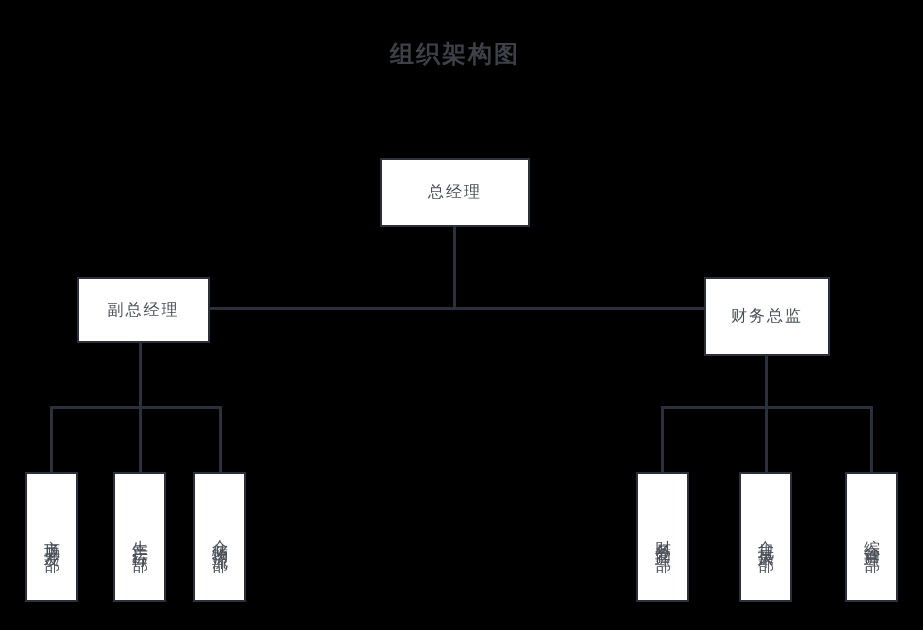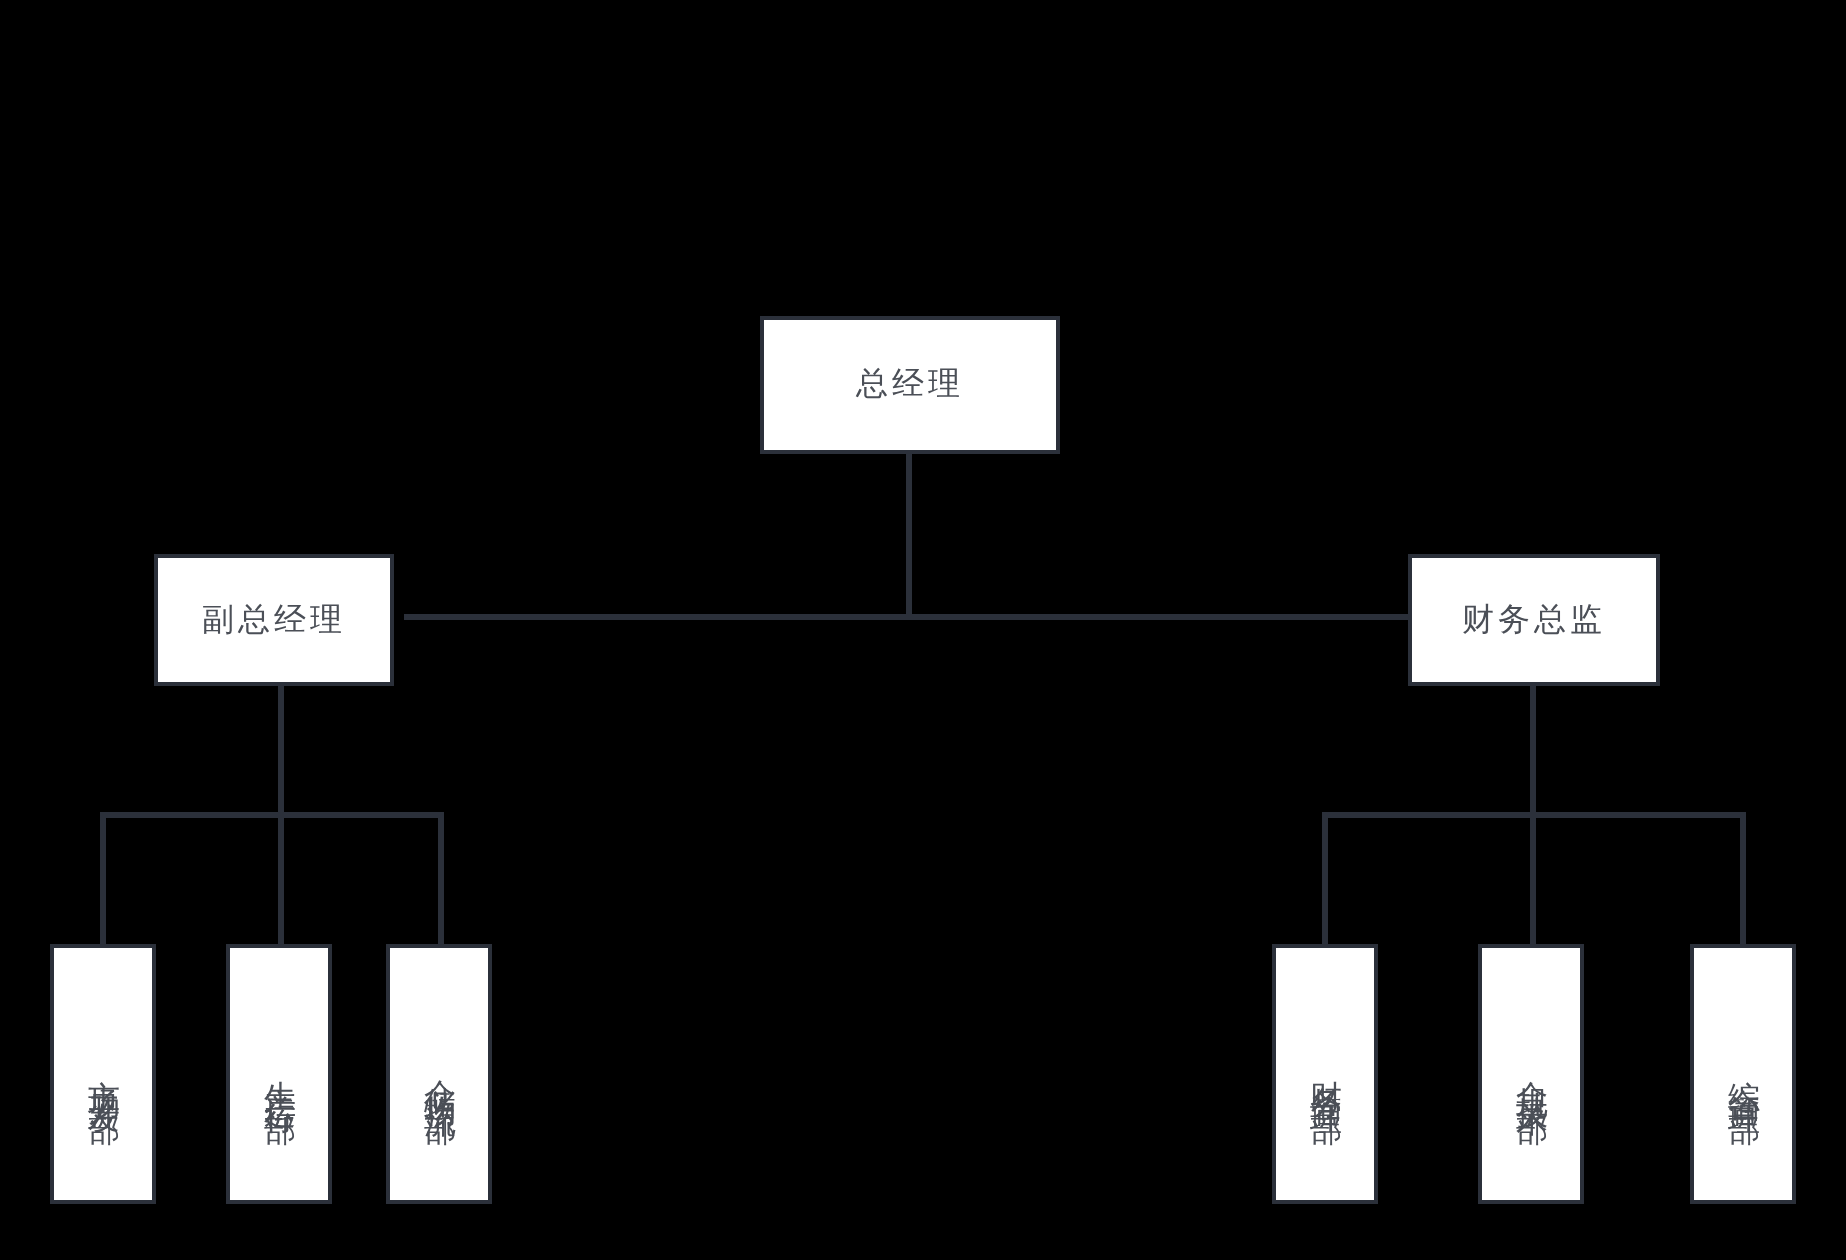--- a/index.html
+++ b/index.html
@@ -39,22 +39,22 @@
     letter-spacing: 2px;
     text-align: center;
   }
   .box.vertical {
     writing-mode: vertical-rl;
     text-orientation: upright;
     letter-spacing: 4px;
   }
   
   .box-gm   { left: 380px; top: 158px; width: 150px; height: 69px; }
-  .box-dgm  { left: 77px;  top: 277px; width: 120px; height: 66px; }
-  .box-cfo  { left: 704px; top: 277px; width: 126px; height: 66px; }
+  .box-dgm  { left: 77px;  top: 277px; width: 133px; height: 66px; }
+  .box-cfo  { left: 704px; top: 277px; width: 126px; height: 79px; }
   .dept     { top: 472px; width: 53px; height: 130px; }
   .d1 { left: 25px; }
   .d2 { left: 113px; }
   .d3 { left: 193px; }
   .d4 { left: 636px; }
   .d5 { left: 739px; }
   .d6 { left: 845px; }
   
   .line-root-v   { left: 453px; top: 214px; width: 3px;  height: 95px; }
   .line-main-h   { left: 202px; top: 307px; width: 503px; height: 3px; }
@@ -67,20 +67,21 @@
   .line-right-h  { left: 661px; top: 406px; width: 212px; height: 3px; }
   .line-right-s1 { left: 661px; top: 406px; width: 3px;  height: 67px; }
   .line-right-s2 { left: 765px; top: 406px; width: 3px;  height: 67px; }
   .line-right-s3 { left: 870px; top: 406px; width: 3px;  height: 67px; }
 </style>
 </head>
 <body>
 
 <div id="canvas">
 
+  <div class="title">组织架构图</div>
 
   <div class="line line-root-v"></div>
   <div class="line line-main-h"></div>
   <div class="line line-dgm-v"></div>
   <div class="line line-left-h"></div>
   <div class="line line-left-s1"></div>
   <div class="line line-left-s2"></div>
   <div class="line line-left-s3"></div>
   <div class="line line-cfo-v"></div>
   <div class="line line-right-h"></div>

